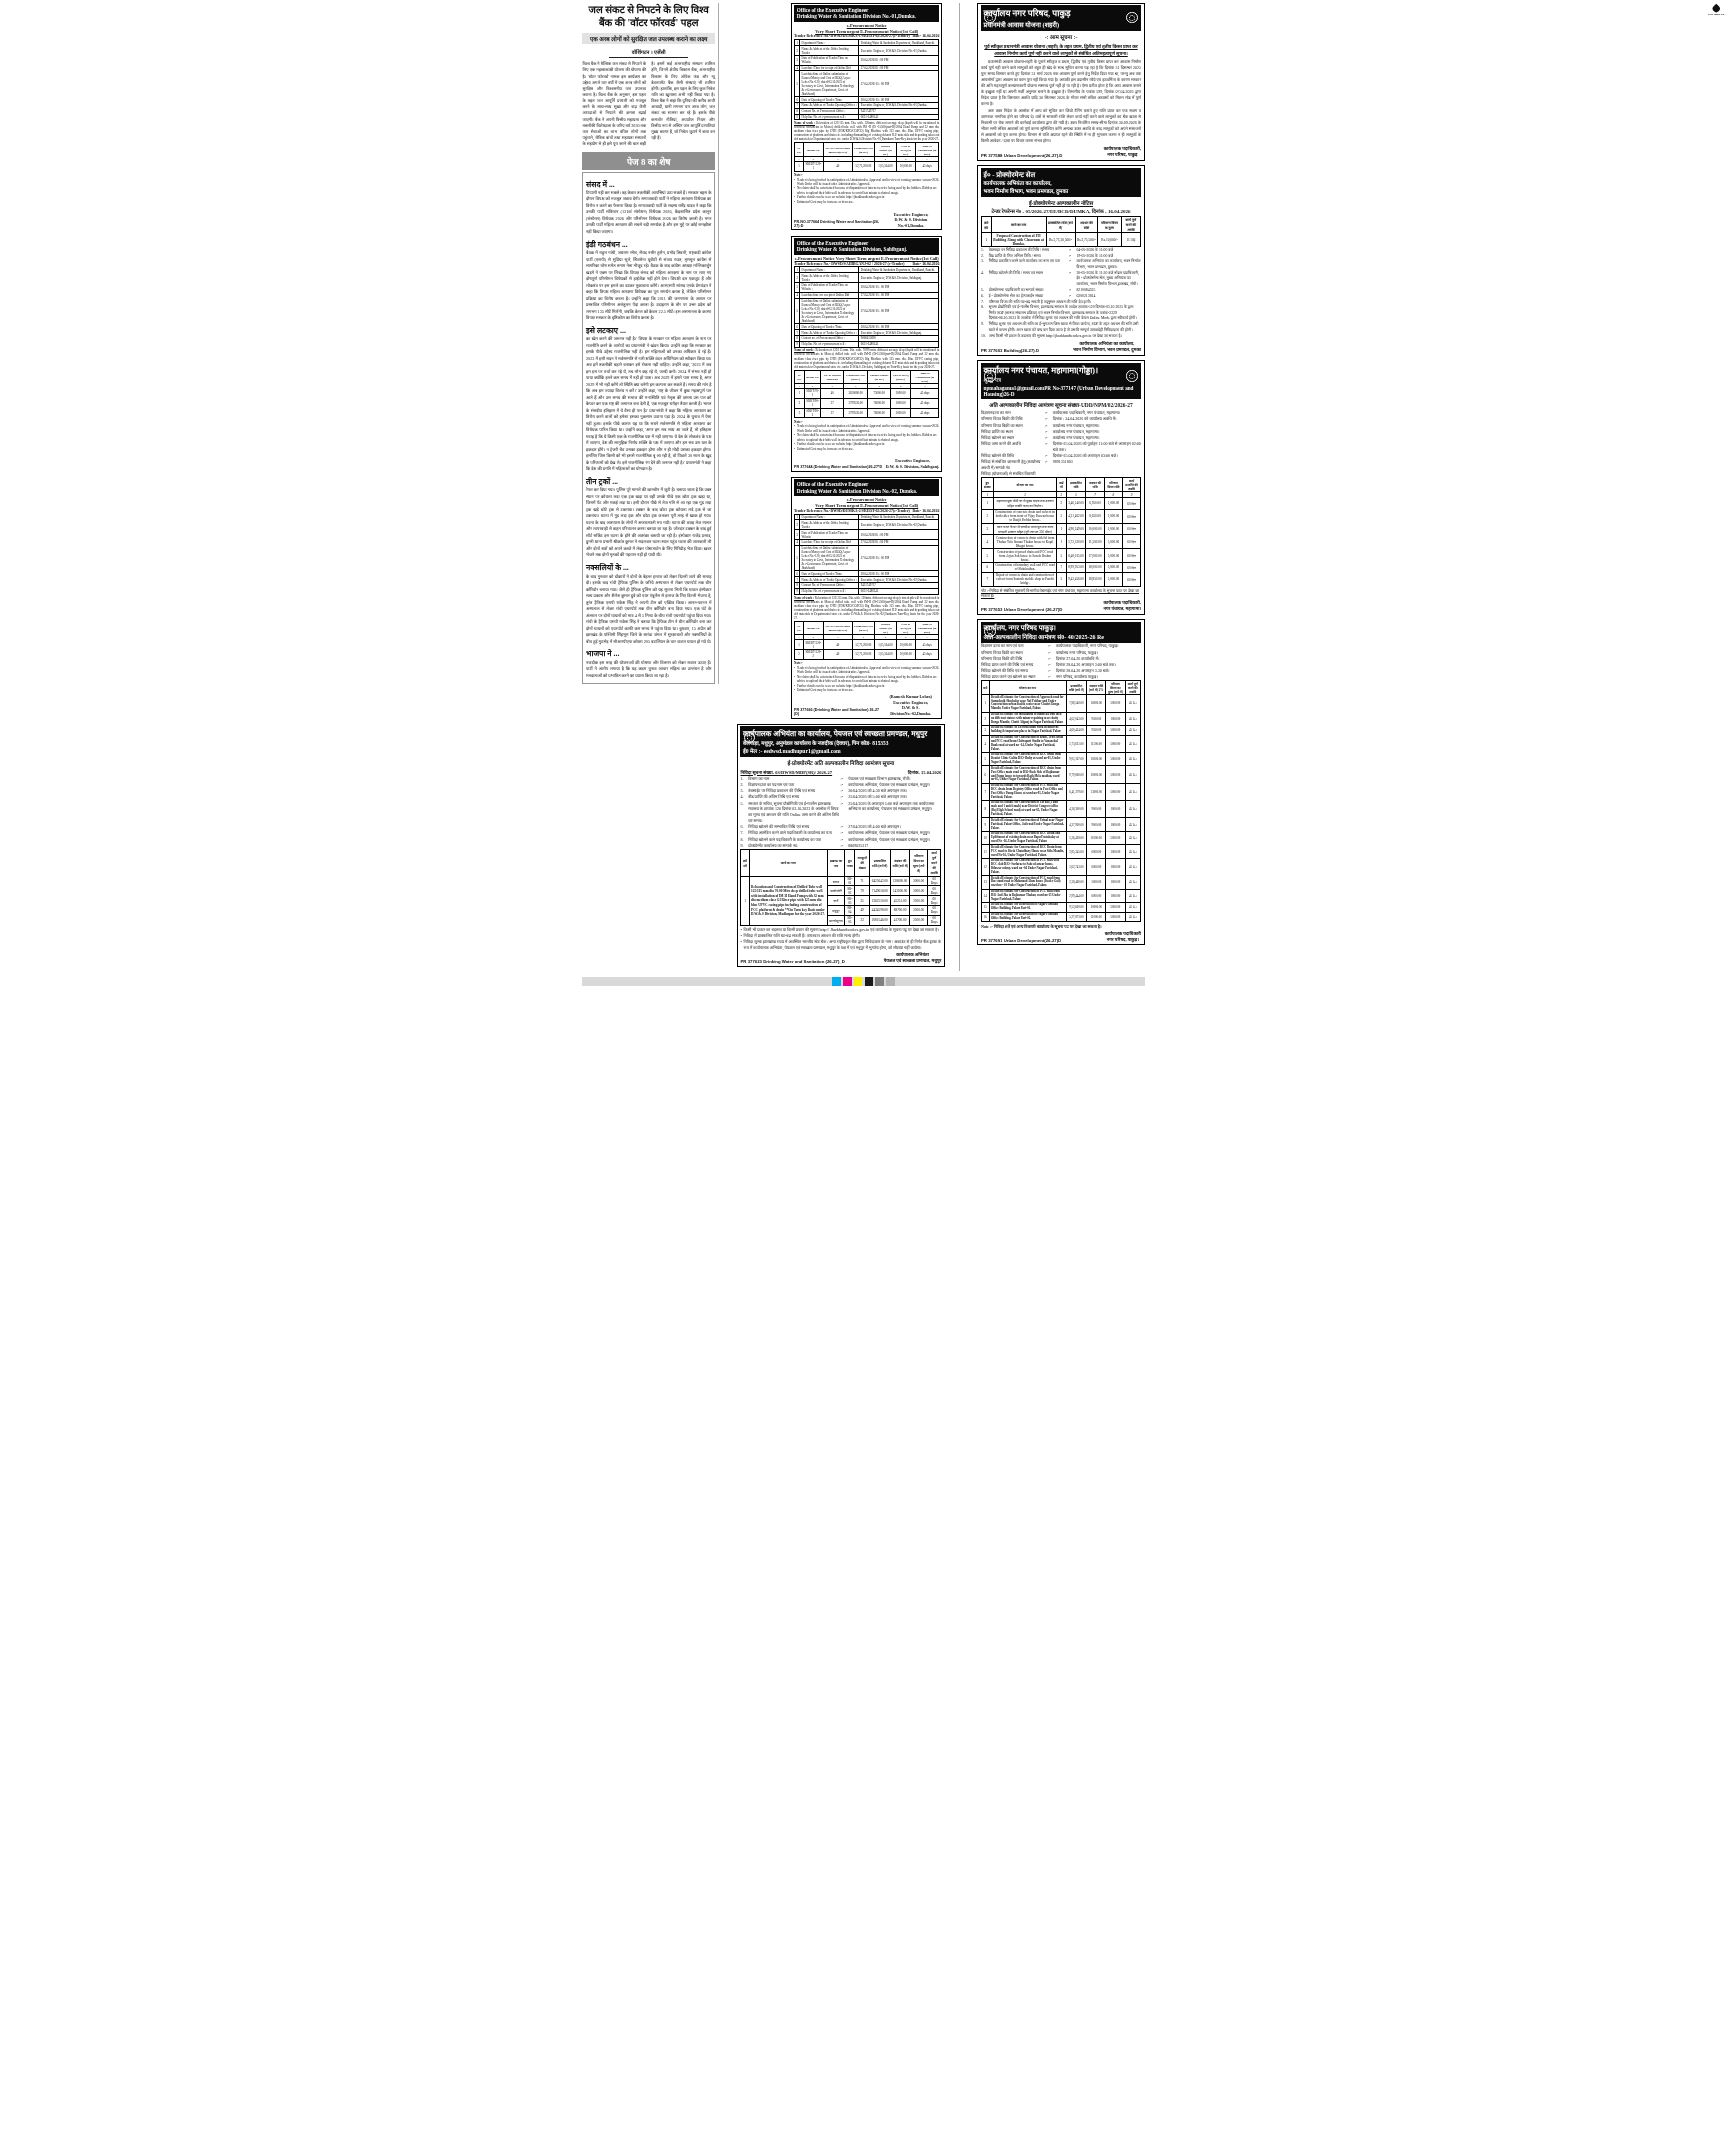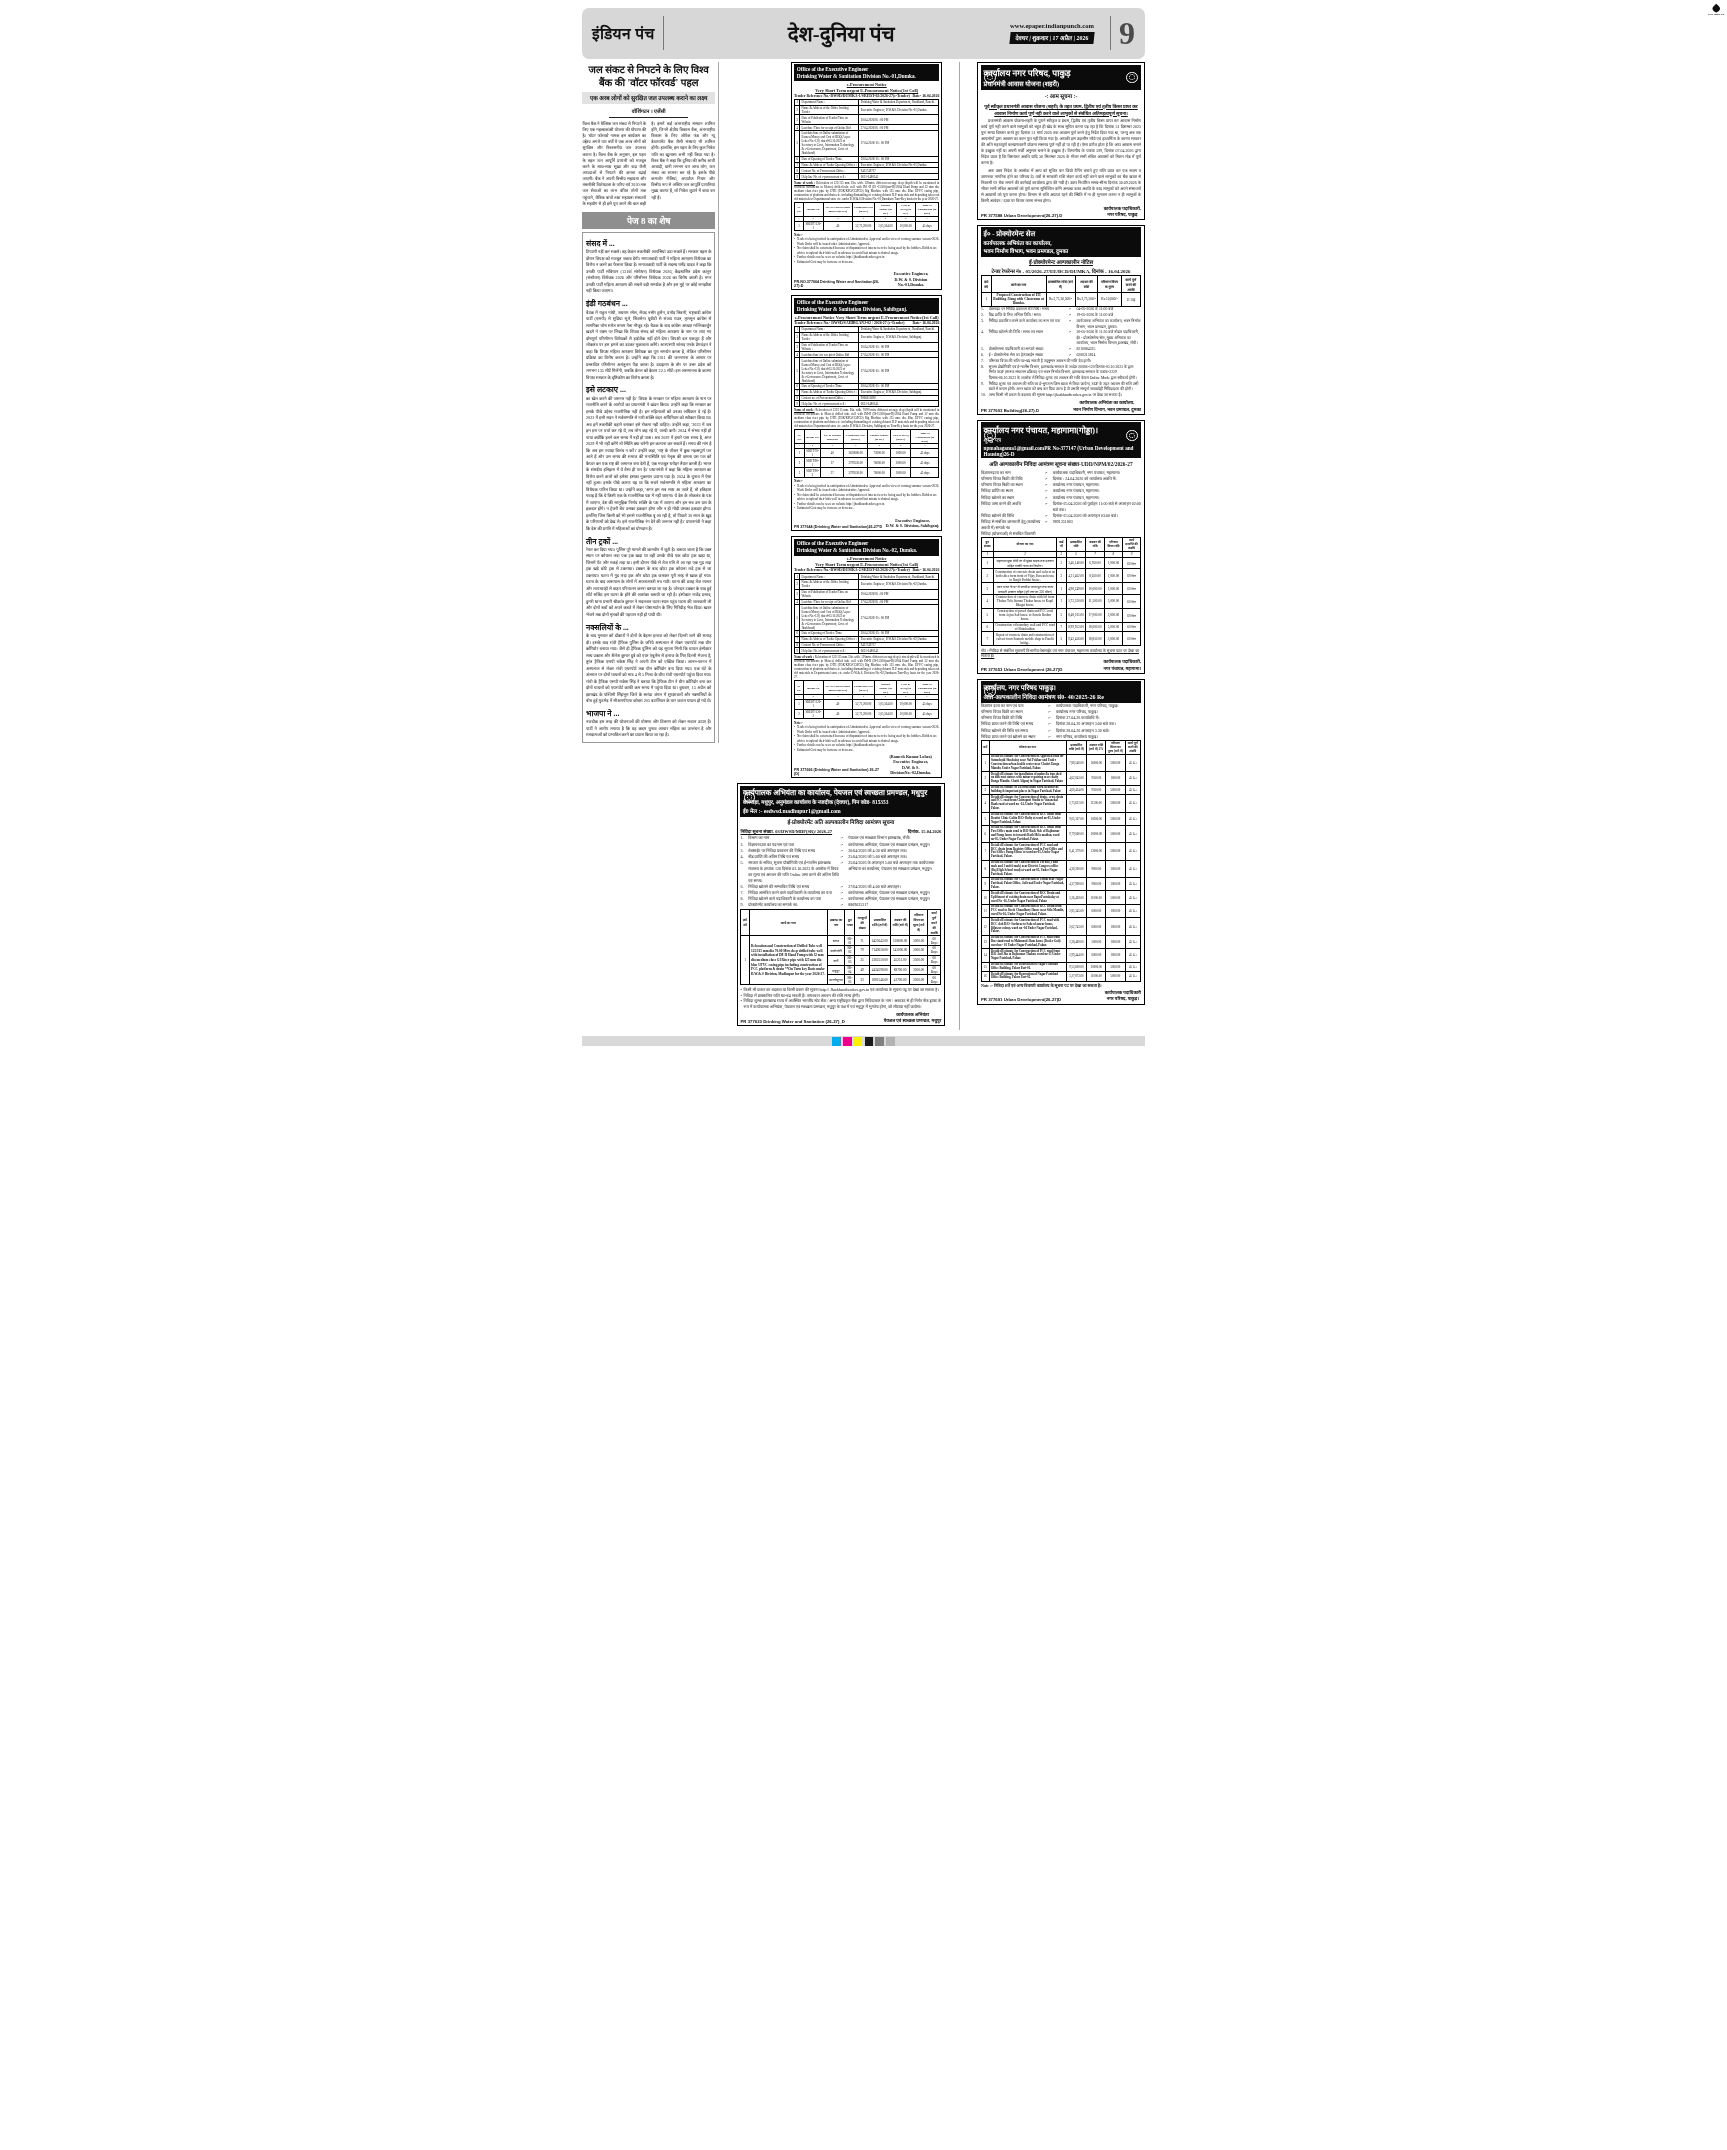--- a/index.html
+++ b/index.html
@@ -134,31 +134,20 @@
 
   
   .print-strip{height:9.5px;background:#d9d9d9;margin:6px 6.9px 0;display:flex;align-items:center;justify-content:center;gap:2.2px;}
   .swatch{width:8.6px;height:8.6px;display:inline-block;}
 </style>
 </head>
 <body>
 
 <div class="page" data-interactable="false">
 
-  <header class="masthead" data-interactable="false">
-    <div class="brand" data-interactable="false">इंडियन पंच</div>
-    <div class="mast-div" data-interactable="false"></div>
-    <div class="mast-center" data-interactable="false">देश-दुनिया पंच</div>
-    <div class="mast-right" data-interactable="false">
-      <div class="mast-site" data-interactable="true">www.epaper.indianpunch.com</div>
-      <div class="date-box" data-interactable="false">देवघर | शुक्रवार | 17 अप्रैल | 2026</div>
-    </div>
-    <div class="mast-div" data-interactable="false"></div>
-    <div class="page-num" data-interactable="false">9</div>
-  </header>
 
   <div class="content" data-interactable="false">
 
     <div class="col-left" data-interactable="false">
       <article data-interactable="false">
         <h1 class="headline" data-interactable="false">जल संकट से निपटने के लिए विश्व बैंक की 'वॉटर फॉरवर्ड' पहल</h1>
         <div class="subhead" data-interactable="false">एक अरब लोगों को सुरक्षित जल उपलब्ध कराने का लक्ष्य</div>
         <div class="byline" data-interactable="false">वॉशिंगटन । एजेंसी</div>
         <div class="byline-rule" data-interactable="false"></div>
         <div class="art-body" data-interactable="false">विश्व बैंक ने वैश्विक जल संकट से निपटने के लिए एक महत्वाकांक्षी योजना की घोषणा की है। 'वॉटर फॉरवर्ड' नामक इस कार्यक्रम का उद्देश्य अगले चार वर्षों में एक अरब लोगों को सुरक्षित और विश्वसनीय जल उपलब्ध कराना है। विश्व बैंक के अनुसार, इस पहल के तहत जल आपूर्ति प्रणाली को मजबूत करने के साथ-साथ सूखा और बाढ़ जैसी आपदाओं से निपटने की क्षमता बढ़ाई जाएगी। बैंक ने अपनी वित्तीय सहायता और तकनीकी विशेषज्ञता के जरिए वर्ष 2030 तक जल सेवाओं का लाभ वंचित लोगों तक पहुंचाने, जैविक बांधों तथा सहायता संस्थानों के सहयोग से ही इसे पूरा करने की बात कही है। इसमें कई अंतरराष्ट्रीय संस्थान शामिल होंगे, जिनमें क्षेत्रीय विकास बैंक, अंतरराष्ट्रीय विकास के लिए ओपेक फंड और न्यू डेवलपमेंट बैंक जैसी संस्थाएं भी शामिल होंगी। हालांकि, इस पहल के लिए कुल निवेश राशि का खुलासा अभी नहीं किया गया है। विश्व बैंक ने कहा कि दुनिया की करीब आधी आबादी, यानी लगभग चार अरब लोग, जल संकट का सामना कर रहे हैं। इसके पीछे कमजोर नीतियां, अपर्याप्त नियम और वित्तीय रूप से अस्थिर जल आपूर्ति प्रणालियां मुख्य कारण हैं, जो निवेश जुटाने में बाधा बन रही हैं।</div>

